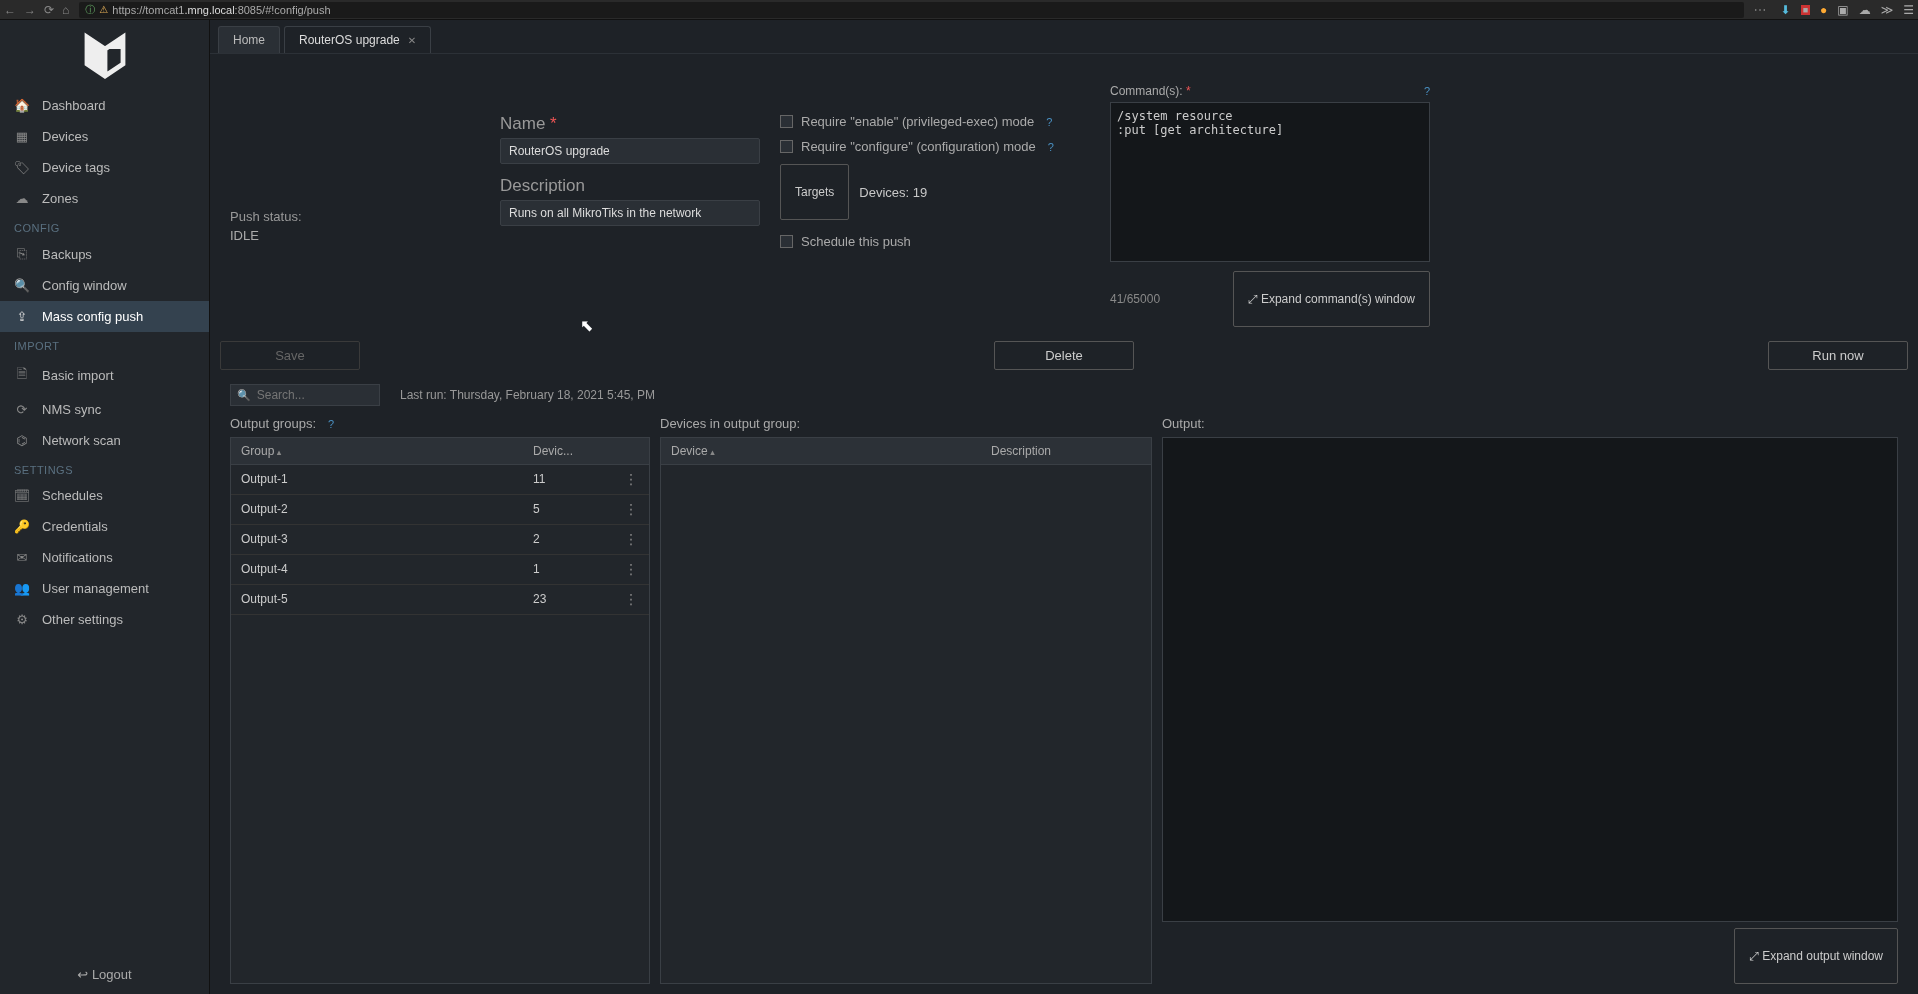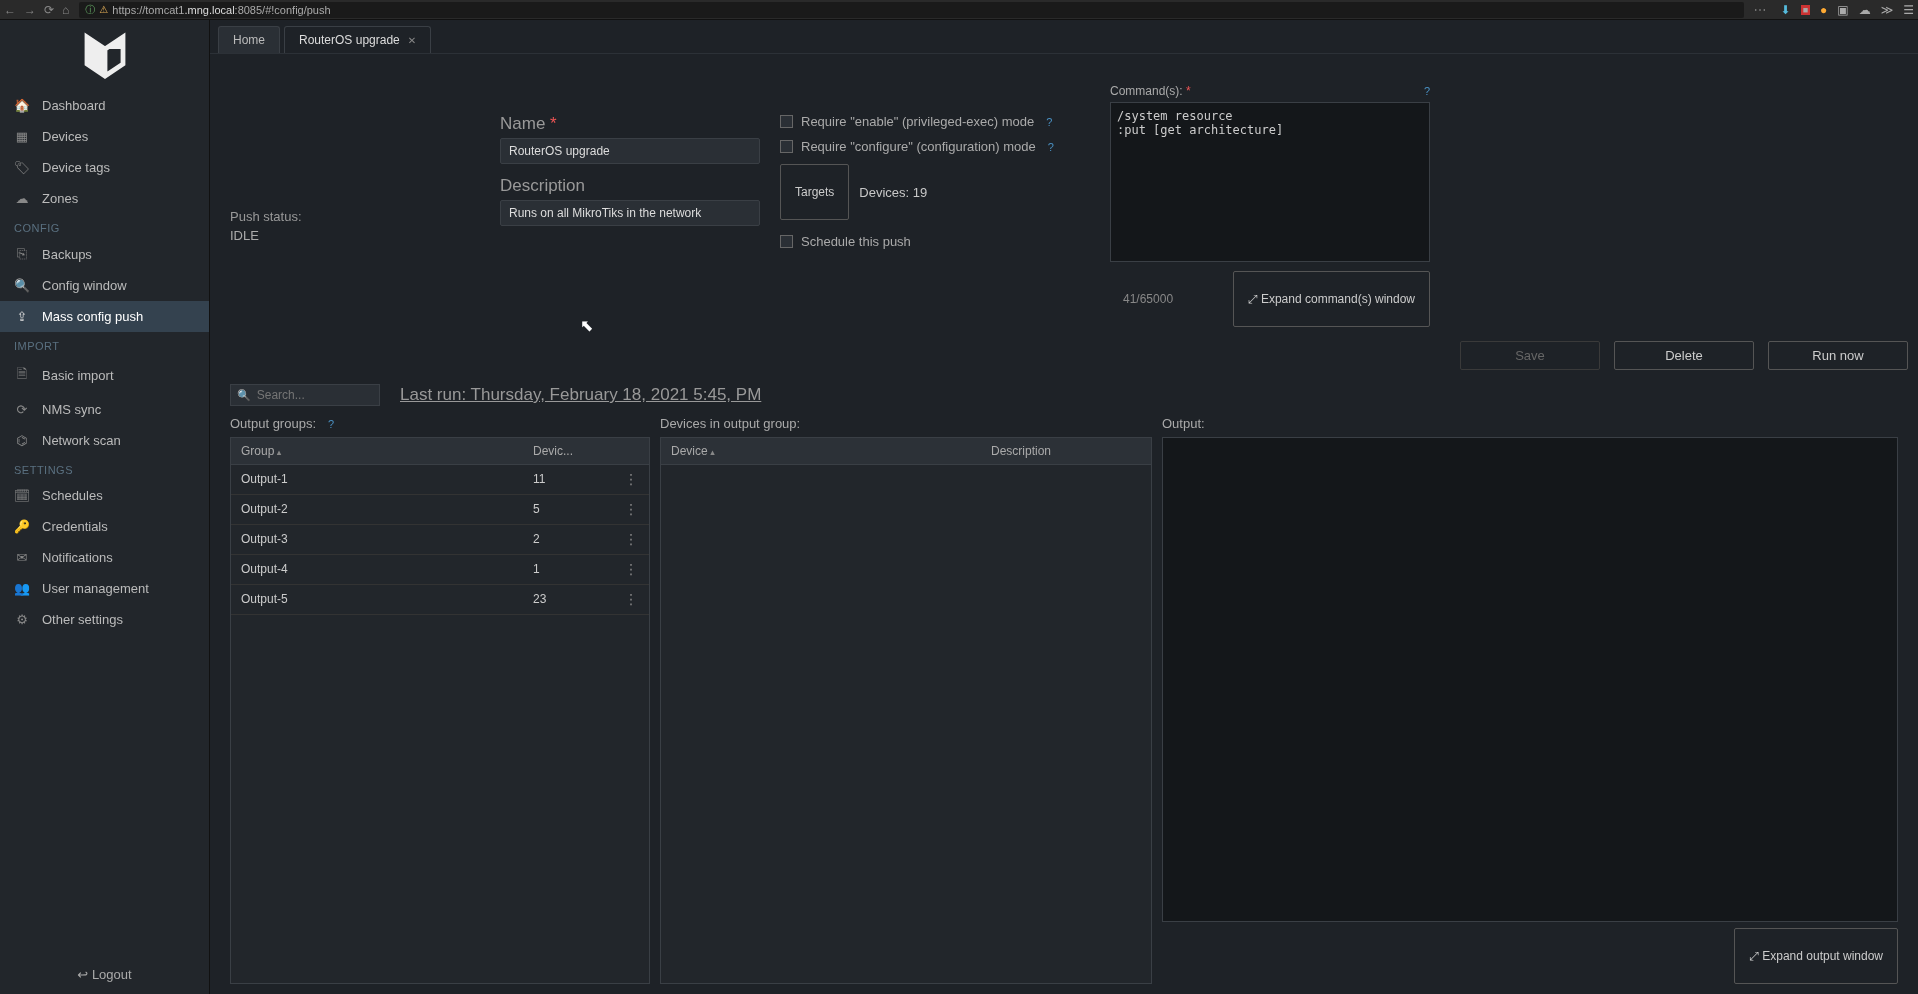--- a/index.html
+++ b/index.html
@@ -139,24 +139,24 @@
   height: 160px;
   background: #14171a;
   border: 1px solid #3a3f45;
   color: #ccc;
   padding: 6px;
   font-family: monospace;
   font-size: 12px;
   resize: none;
 }
 .cmd-footer { display: flex; justify-content: space-between; align-items: center; margin-top: 6px; }
-.char-count { color: #888; font-size: 12px; margin-left: 13px; }
-
-
-.action-row { display: flex; justify-content: flex-end; gap: 14px; margin: 14px 0; }
+.char-count { color: #888; font-size: 12px; }
+
+
+.action-row { display: flex; justify-content: space-between; gap: 14px; margin: 14px 0; }
 .action-btn {
   width: 140px;
   padding: 6px 0;
   background: transparent;
   border: 1px solid #555;
   color: #ccc;
   cursor: pointer;
   font-size: 13px;
   border-radius: 2px;
 }
@@ -167,21 +167,21 @@
 .search-box {
   display: flex;
   align-items: center;
   background: #2a2f35;
   border: 1px solid #3a3f45;
   width: 150px;
   padding: 3px 6px;
   gap: 6px;
 }
 .search-box input { background: transparent; border: none; color: #ccc; width: 100%; font-size: 12px; outline: none; }
-.last-run { color: #999; font-size: 17px; text-decoration: underline; }
+.last-run { color: #999; font-size: 12px; }
 
 
 .panels { display: flex; gap: 10px; padding: 0 10px; flex: 1; }
 .panel-title { color: #aaa; font-size: 13px; margin-bottom: 6px; display: flex; align-items: center; gap: 8px; }
 
 .panel-groups { width: 420px; display: flex; flex-direction: column; }
 .panel-devices { width: 492px; display: flex; flex-direction: column; }
 .panel-output { flex: 1; display: flex; flex-direction: column; }
 
 .table-box { border: 1px solid #3a3f45; flex: 1; background: #22262b; }

